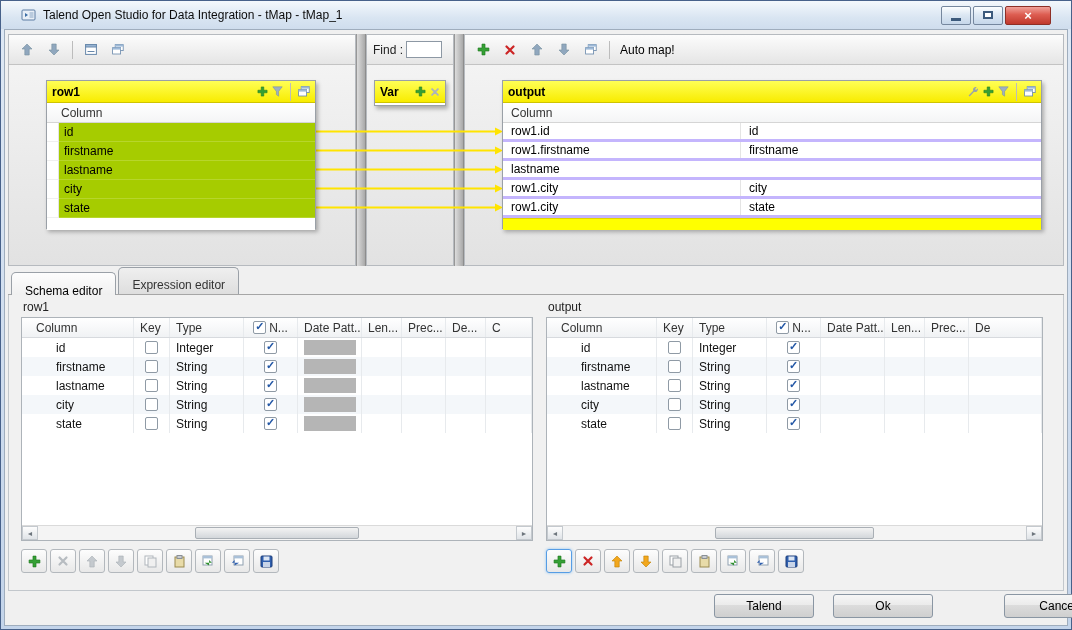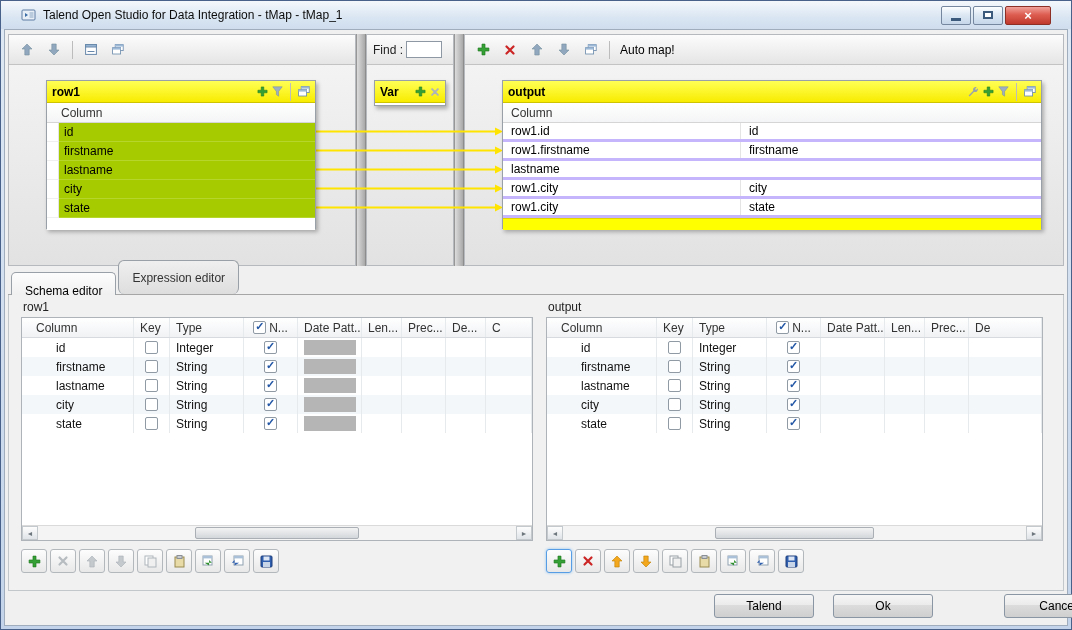--- a/index.html
+++ b/index.html
@@ -65,21 +65,21 @@
   .out-row .colv { flex:1; display:flex; align-items:center; padding-left:8px; color:#000; }
   .strip-yellow { height:12px; background:#ffff00; border-top:1px solid #e3d400; }
   .links { position:absolute; inset:0; z-index:3; pointer-events:none; }
 
   
   .tabbar { position:absolute; left:3px; right:3px; top:241px; height:24px;
     display:flex; align-items:flex-end; padding-left:3px; border-bottom:1px solid #a6a6a6; }
   .tab { height:23px; line-height:22px; padding:7px 13px; border:1px solid #9aa0a7; border-bottom:none;
     border-radius:5px 5px 0 0; margin-right:2px; color:#000; }
   .tab.active { background:linear-gradient(#fdfdfd,#f0f0f0); margin-bottom:-1px; }
-  .tab.inactive { height:34px; line-height:20px; background:linear-gradient(#efefef,#dedede); color:#333;border-radius:6px; }
+  .tab.inactive { height:27px; line-height:20px; background:linear-gradient(#efefef,#dedede); color:#333; }
 
   
   .schema { position:absolute; left:3px; right:3px; top:265px; height:296px;
     background:#f1f1f1; border:1px solid #c2c7cc; border-top:none; }
   .grp-label { position:absolute; top:5px; color:#222; }
   .gl-l { left:14px; } .gl-r { left:539px; }
   .sch-table { position:absolute; top:22px; height:224px; background:#fff; border:1px solid #adb3b9; }
   .lt { left:12px; width:512px; } .rt { left:537px; width:497px; }
   .sch-head { display:flex; height:20px; background:linear-gradient(#ffffff,#f0f2f4); border-bottom:1px solid #d7dade; }
   .sch-head .cell { color:#333; }

